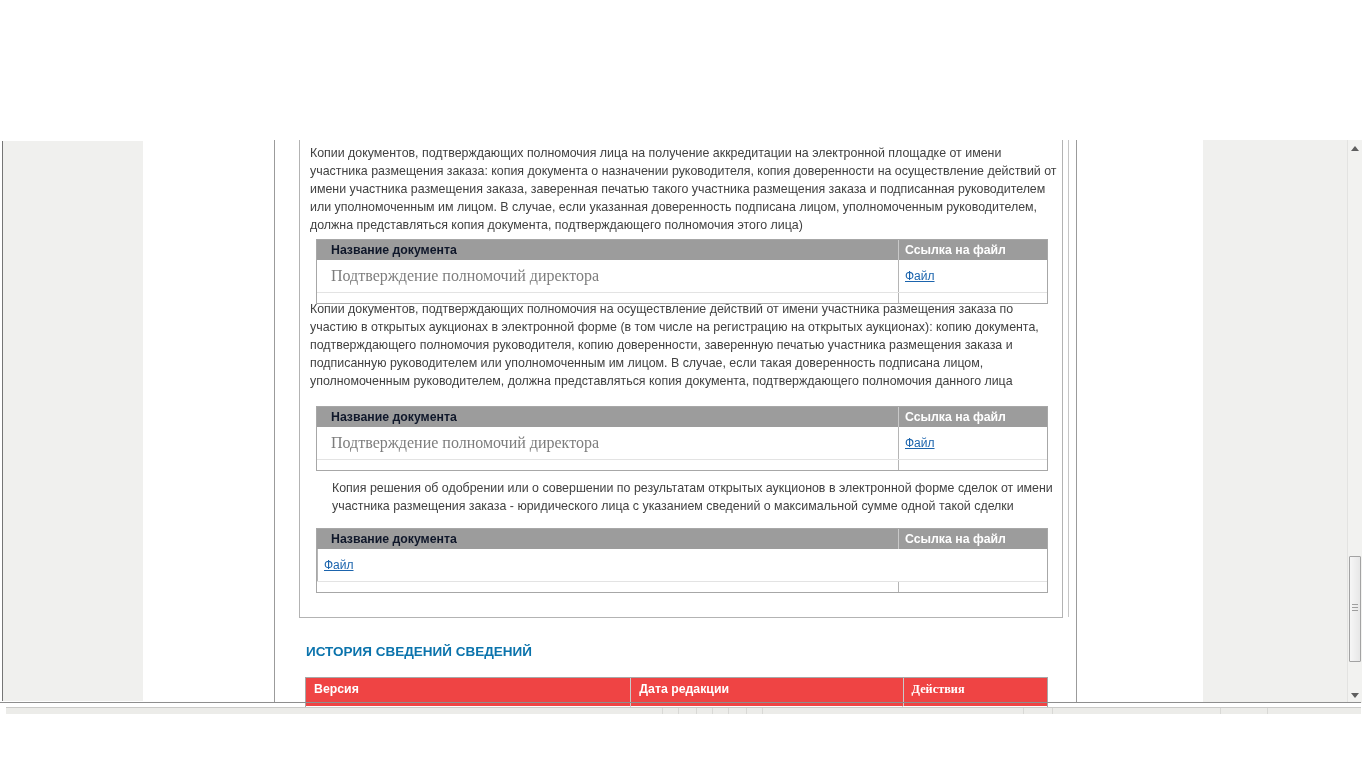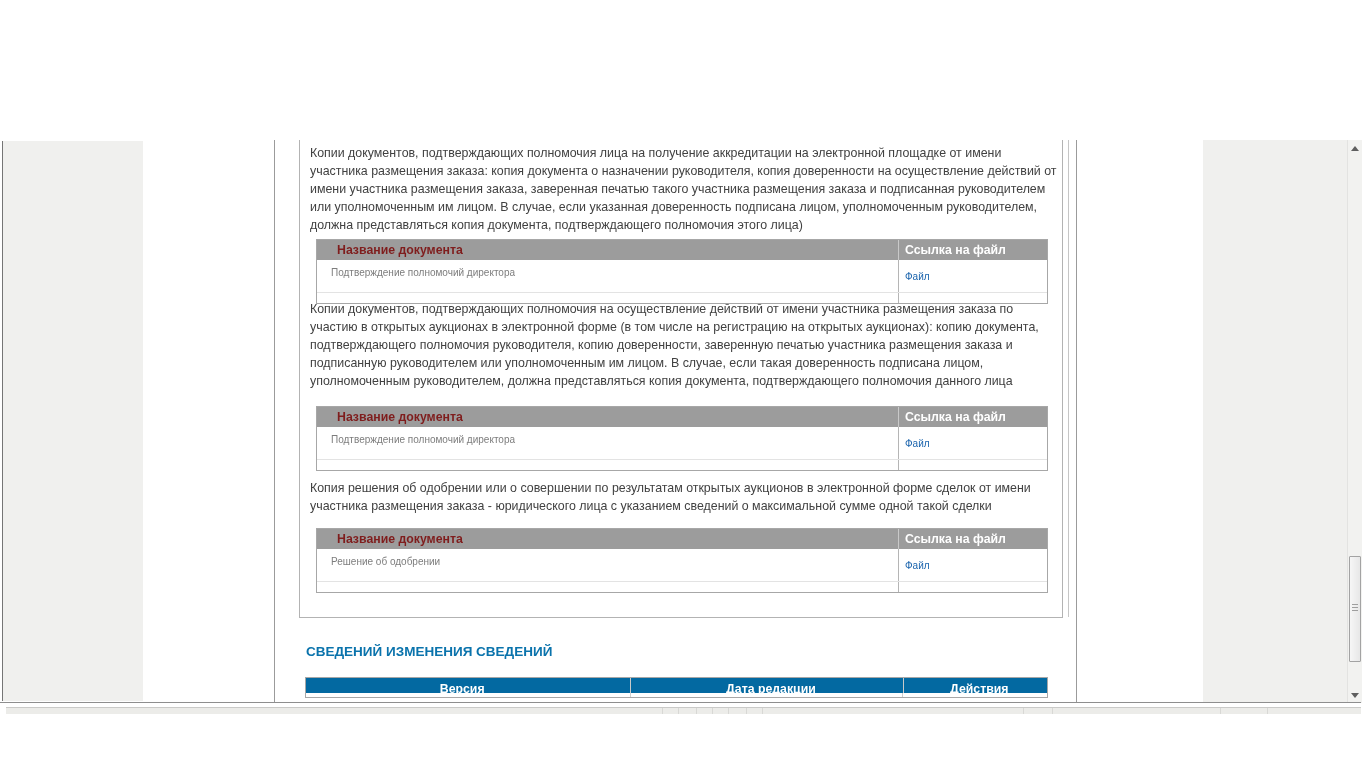--- a/index.html
+++ b/index.html
@@ -14,44 +14,44 @@
   .frame-left-border{left:274px;top:140px;width:1px;height:562px;background:#9b9b9b;}
   .frame-right-border{left:1076px;top:140px;width:1px;height:562px;background:#9b9b9b;}
   .panel-outer-line{left:1068px;top:140px;width:1px;height:477px;background:#c6c6c6;}
   .win-bottom-border{left:0;top:702px;width:1361px;height:1px;background:#8e8e8e;z-index:30;}
 
   
   .documents-panel{left:299px;top:140px;width:762px;height:477px;background:#fff;
                    border-left:1px solid #b3b3b3;border-right:1px solid #b3b3b3;border-bottom:1px solid #b3b3b3;}
 
   .para{left:310px;width:750px;font-size:12.4px;line-height:18px;color:#414141;z-index:5;}
-  .p1{top:144px;} .p2{top:300px;} .p3{top:479px;}
+  .p1{top:144px;} .p2{top:300px;} .p3{top:479px;margin-left:22px;}
 
   
   .doc-table{left:316px;width:730px;border:1px solid #a7a7a7;background:#fff;z-index:6;}
   .t1{top:239px;} .t2{top:406px;} .t3{top:528px;}
   .t-head{display:flex;height:20px;background:#9c9c9c;}
-  .t-head .th-name{width:581px;box-sizing:border-box;padding:3px 0 0 20px;
-                   font-size:12.3px;font-weight:bold;color:#7f1d1d;}
+  .t-head .th-name{width:581px;box-sizing:border-box;padding:3px 0 0 14px;
+                   font-size:12.3px;font-weight:bold;color:#0f172a;}
   .t-head .th-file{width:147px;box-sizing:border-box;padding:3px 0 0 6px;border-left:1px solid #c9c9c9;
                    font-size:12.3px;font-weight:bold;color:#ffffff;}
   .t-row{display:flex;height:32px;border-bottom:1px solid #e3e3e3;}
-  .t-row .td-name{width:581px;box-sizing:border-box;padding:7px 0 0 14px;font-size:10px;color:#7d7d7d;}
+  .t-row .td-name{width:581px;box-sizing:border-box;padding:7px 0 0 14px;font-size:16px;color:#7d7d7d;font-family:Liberation Serif, serif;}
   .t-row .td-file{width:147px;box-sizing:border-box;padding:6px 0 0 6px;border-left:1px solid #b5b5b5;}
   .t-row2{display:flex;height:10px;}
   .t-row2 .td-name{width:581px;}
   .t-row2 .td-file{width:147px;border-left:1px solid #b5b5b5;}
-  a.file-link{color:#1b64ad;font-size:10px;cursor:pointer;}
+  a.file-link{color:#1b64ad;text-decoration:underline;font-size:12px;cursor:pointer;}
 
   
   .history-title{left:306px;top:644px;font-size:13.5px;font-weight:bold;color:#0a73ac;z-index:5;}
   .history-table{left:305px;top:677px;width:741px;border:1px solid #a7a7a7;background:#fff;z-index:6;}
-  .h-head{display:flex;height:15px;background:#0369a1;text-align:center;}
+  .h-head{display:flex;height:28px;background:#ef4444;}
   .h-head div{box-sizing:border-box;padding:4px 0 0 8px;font-size:12.3px;font-weight:bold;color:#ffffff;}
-  .h-col1{width:312px;} .h-col2{width:279px;border-left:1px solid #c9c9c9;margin-left:20px;} .h-col3{width:148px;border-left:1px solid #c9c9c9;}
+  .h-col1{width:312px;} .h-col2{width:279px;border-left:1px solid #c9c9c9;margin-left:20px;} .h-col3{width:148px;border-left:1px solid #c9c9c9;font-family:Liberation Serif, serif;}
   .h-row{display:flex;height:4px;background:#fff;}
   .h-row .h-col2,.h-row .h-col3{border-left:1px solid #cfcfcf;}
 
   
   .bottom-strip{left:6px;top:707px;width:1355px;height:6px;background:#ecece9;border-top:1px solid #cacac8;z-index:20;}
   .tick{position:absolute;top:0;width:1px;height:6px;background:#d8d8d5;}
 
   
   .v-scrollbar{left:1347px;top:140px;width:14px;height:563px;background:#f2f2f0;border-left:1px solid #e3e3e1;z-index:25;}
   .sb-btn{position:absolute;left:0;width:14px;height:16px;display:flex;align-items:center;justify-content:center;}
@@ -113,32 +113,31 @@
     </div>
   </div>
 
   <div class="abs para p3">Копия решения об одобрении или о совершении по результатам открытых аукционов в электронной форме сделок от имени участника размещения заказа - юридического лица с указанием сведений о максимальной сумме одной такой сделки</div>
   <div class="abs doc-table t3">
     <div class="t-head">
       <div class="th-name">Название документа</div>
       <div class="th-file">Ссылка на файл</div>
     </div>
     <div class="t-row">
-      <div class="td-name">Решение об одобрении</div>
       <div class="td-file">
         <a class="file-link">Файл</a>
       </div>
     </div>
     <div class="t-row2">
       <div class="td-name"></div>
       <div class="td-file"></div>
     </div>
   </div>
 
-  <div class="abs history-title">СВЕДЕНИЙ ИЗМЕНЕНИЯ СВЕДЕНИЙ</div>
+  <div class="abs history-title">ИСТОРИЯ СВЕДЕНИЙ СВЕДЕНИЙ</div>
   <div class="abs history-table">
     <div class="h-head">
       <div class="h-col1">Версия</div>
       <div class="h-col2">Дата редакции</div>
       <div class="h-col3">Действия</div>
     </div>
     <div class="h-row">
       <div class="h-col1"></div>
       <div class="h-col2"></div>
       <div class="h-col3"></div>

